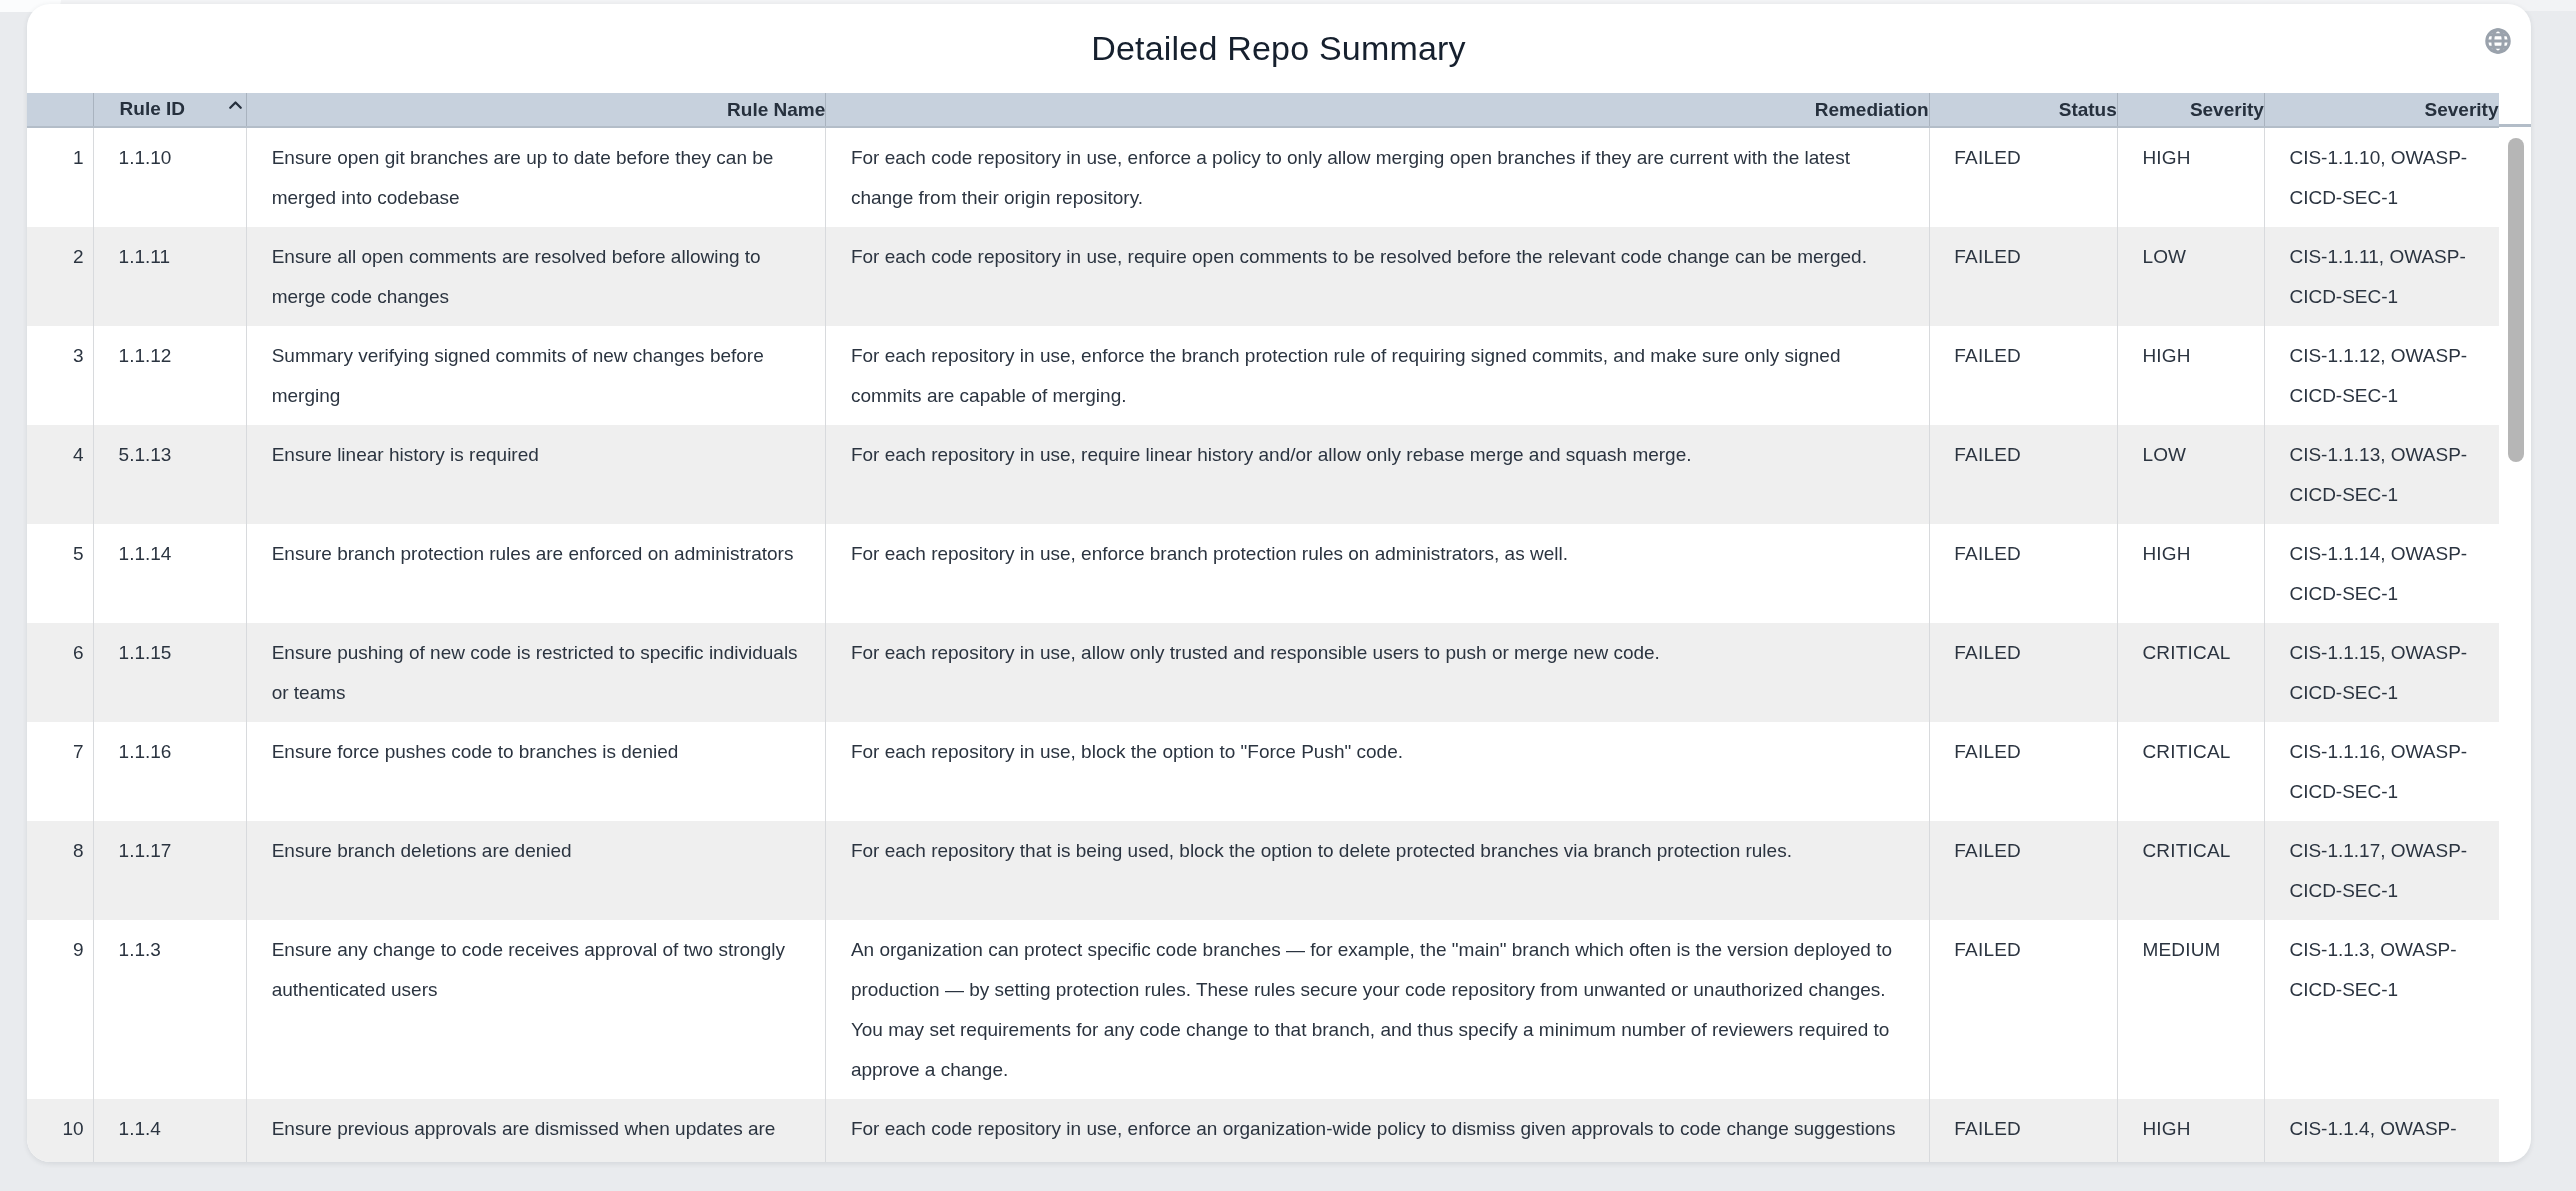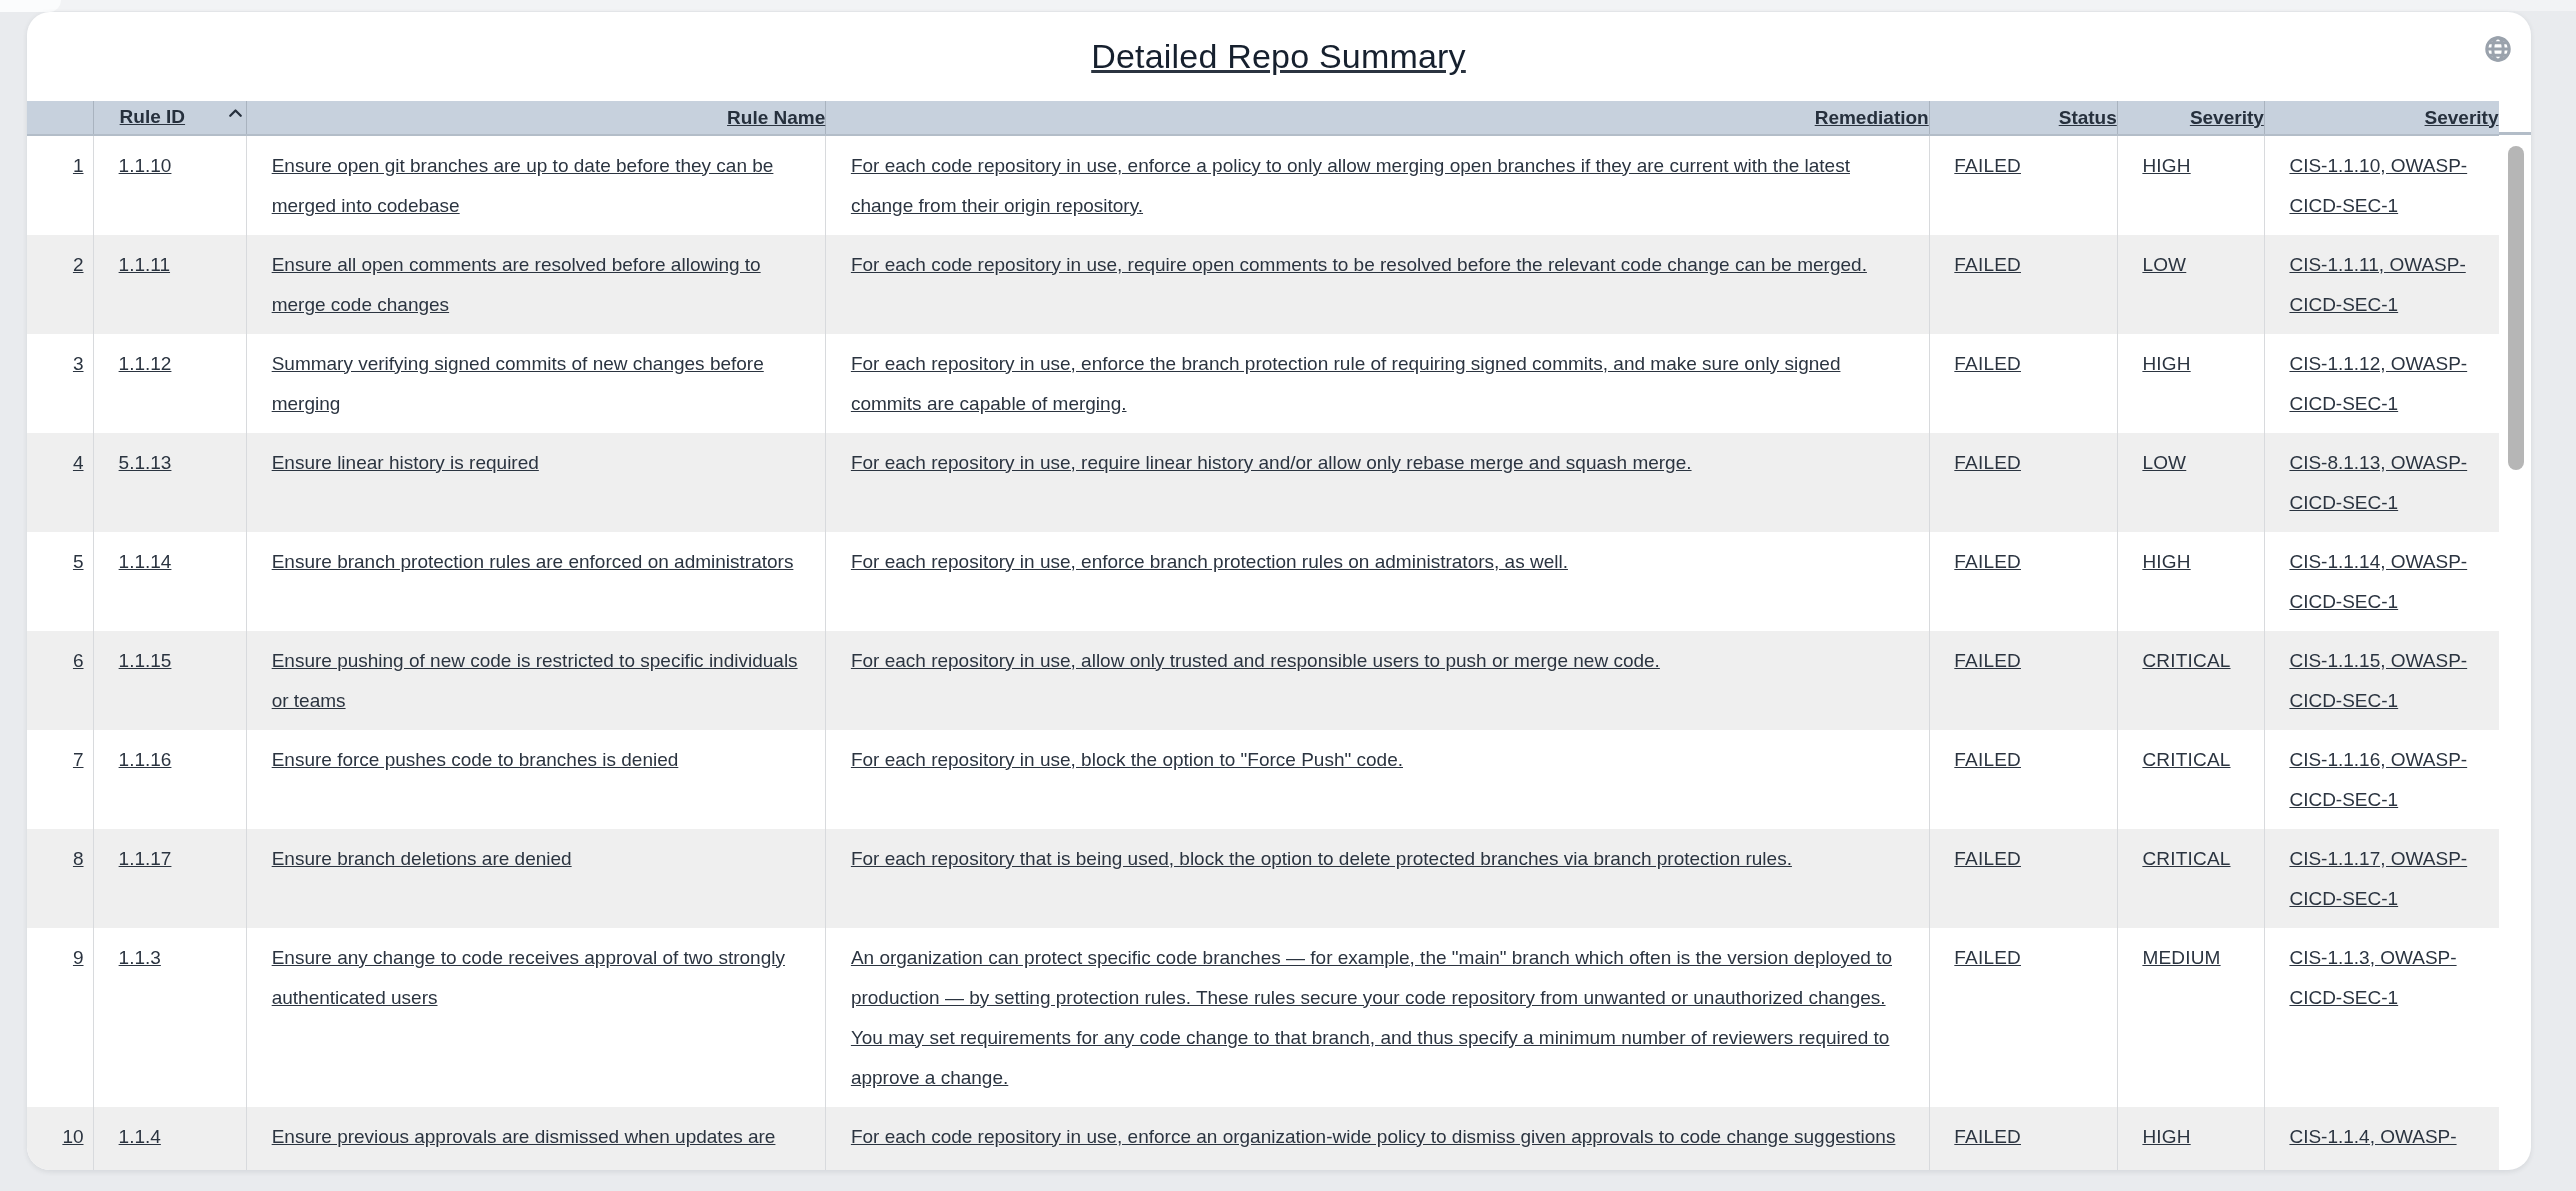--- a/index.html
+++ b/index.html
@@ -16,27 +16,26 @@
     background: #f2f3f5;
   }
   .top-left-corner {
     position: absolute; left: 0; top: 0;
     width: 61px; height: 12.3px;
     background: #fbfcfd;
     border-bottom-right-radius: 13.3px;
   }
   .card {
     position: absolute;
-    left: 26.5px; top: 12px;
+    left: 26.5px; top: 4px;
     width: 2504px; height: 1158px;
     background: #ffffff;
     border-radius: 23px;
     box-shadow: 0 1.9px 5.7px rgba(40,50,60,0.10);
     overflow: hidden;
-    text-decoration: underline;
   }
   .card-header {
     position: relative;
     height: 89px;
     display: flex;
     align-items: center;
     justify-content: center;
   }
   .page-title {
     font-size: 34px;
@@ -184,21 +183,21 @@
           <td class="col-severity">HIGH</td>
           <td class="col-standards">CIS-1.1.12, OWASP-CICD-SEC-1</td>
         </tr>
         <tr>
           <td class="col-index">4</td>
           <td class="col-rule-id">5.1.13</td>
           <td class="col-rule-name">Ensure linear history is required</td>
           <td class="col-remediation">For each repository in use, require linear history and/or allow only rebase merge and squash merge.</td>
           <td class="col-status">FAILED</td>
           <td class="col-severity">LOW</td>
-          <td class="col-standards">CIS-8.1.13, OWASP-CICD-SEC-1</td>
+          <td class="col-standards">CIS-1.1.13, OWASP-CICD-SEC-1</td>
         </tr>
         <tr>
           <td class="col-index">5</td>
           <td class="col-rule-id">1.1.14</td>
           <td class="col-rule-name">Ensure branch protection rules are enforced on administrators</td>
           <td class="col-remediation">For each repository in use, enforce branch protection rules on administrators, as well.</td>
           <td class="col-status">FAILED</td>
           <td class="col-severity">HIGH</td>
           <td class="col-standards">CIS-1.1.14, OWASP-CICD-SEC-1</td>
         </tr>

